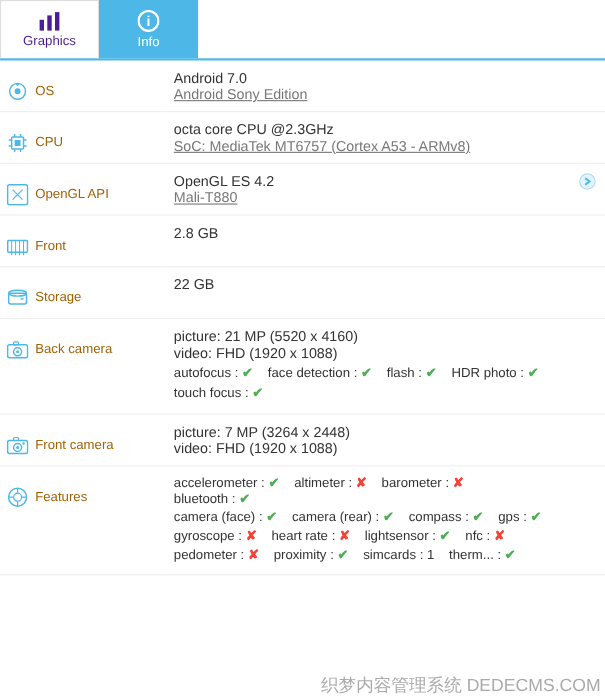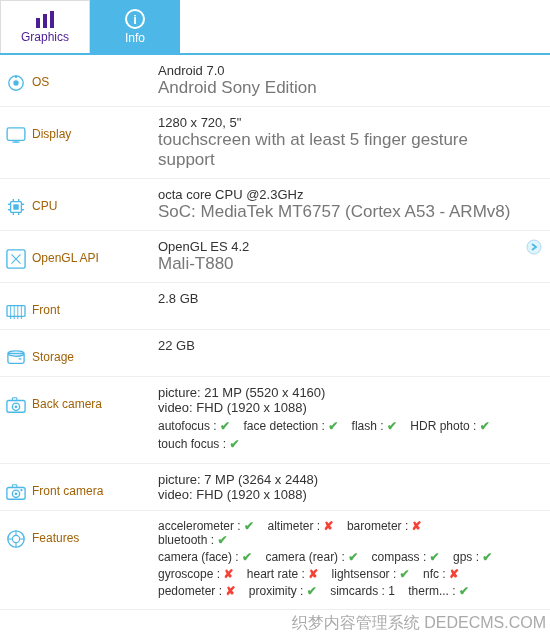--- a/index.html
+++ b/index.html
@@ -73,22 +73,23 @@
     .label-text {
       color: #a16207;
       font-size: 12px;
       padding-top: 2px;
     }
     .value-main {
       font-size: 13px;
       color: #333;
     }
     .value-sub {
-      font-size: 17px;
+      font-size: 13px;
       color: #777;
+      text-decoration: underline;
     }
     .check-green { color: #4CAF50; font-weight: bold; }
     .cross-red { color: #f44336; font-weight: bold; }
     .chevron-cell {
       width: 30px;
       vertical-align: middle;
       text-align: center;
       color: #aaa;
     }
     .feature-line {
@@ -160,38 +161,20 @@
         </div>
         <span class="label-text">OS</span>
       </div>
     </td>
     <td class="row-td-value">
       <div class="value-main">Android 7.0</div>
       <div class="value-sub">Android Sony Edition</div>
     </td>
   </tr>
 
-  <tr>
-    <td class="row-td-label">
-      <div class="label-cell">
-        <div class="label-icon">
-          <svg width="20" height="16" viewBox="0 0 22 18">
-            <rect x="1" y="1" width="20" height="14" rx="2" fill="none" stroke="#4db8e8" stroke-width="1.5"></rect>
-            <line x1="7" y1="17" x2="15" y2="17" stroke="#4db8e8" stroke-width="1.5"></line>
-            <line x1="11" y1="15" x2="11" y2="17" stroke="#4db8e8" stroke-width="1.5"></line>
-          </svg>
-        </div>
-        <span class="label-text">Display</span>
-      </div>
-    </td>
-    <td class="row-td-value">
-      <div class="value-main">1280 x 720, 5"</div>
-      <div class="value-sub">touchscreen with at least 5 finger gesture support</div>
-    </td>
-  </tr>
 
   <tr>
     <td class="row-td-label">
       <div class="label-cell">
         <div class="label-icon">
           <svg width="18" height="18" viewBox="0 0 20 20">
             <rect x="4" y="4" width="12" height="12" rx="1" fill="none" stroke="#4db8e8" stroke-width="1.5"></rect>
             <rect x="7" y="7" width="6" height="6" fill="#4db8e8"></rect>
             <line x1="7" y1="1" x2="7" y2="4" stroke="#4db8e8" stroke-width="1.5"></line>
             <line x1="13" y1="1" x2="13" y2="4" stroke="#4db8e8" stroke-width="1.5"></line>

